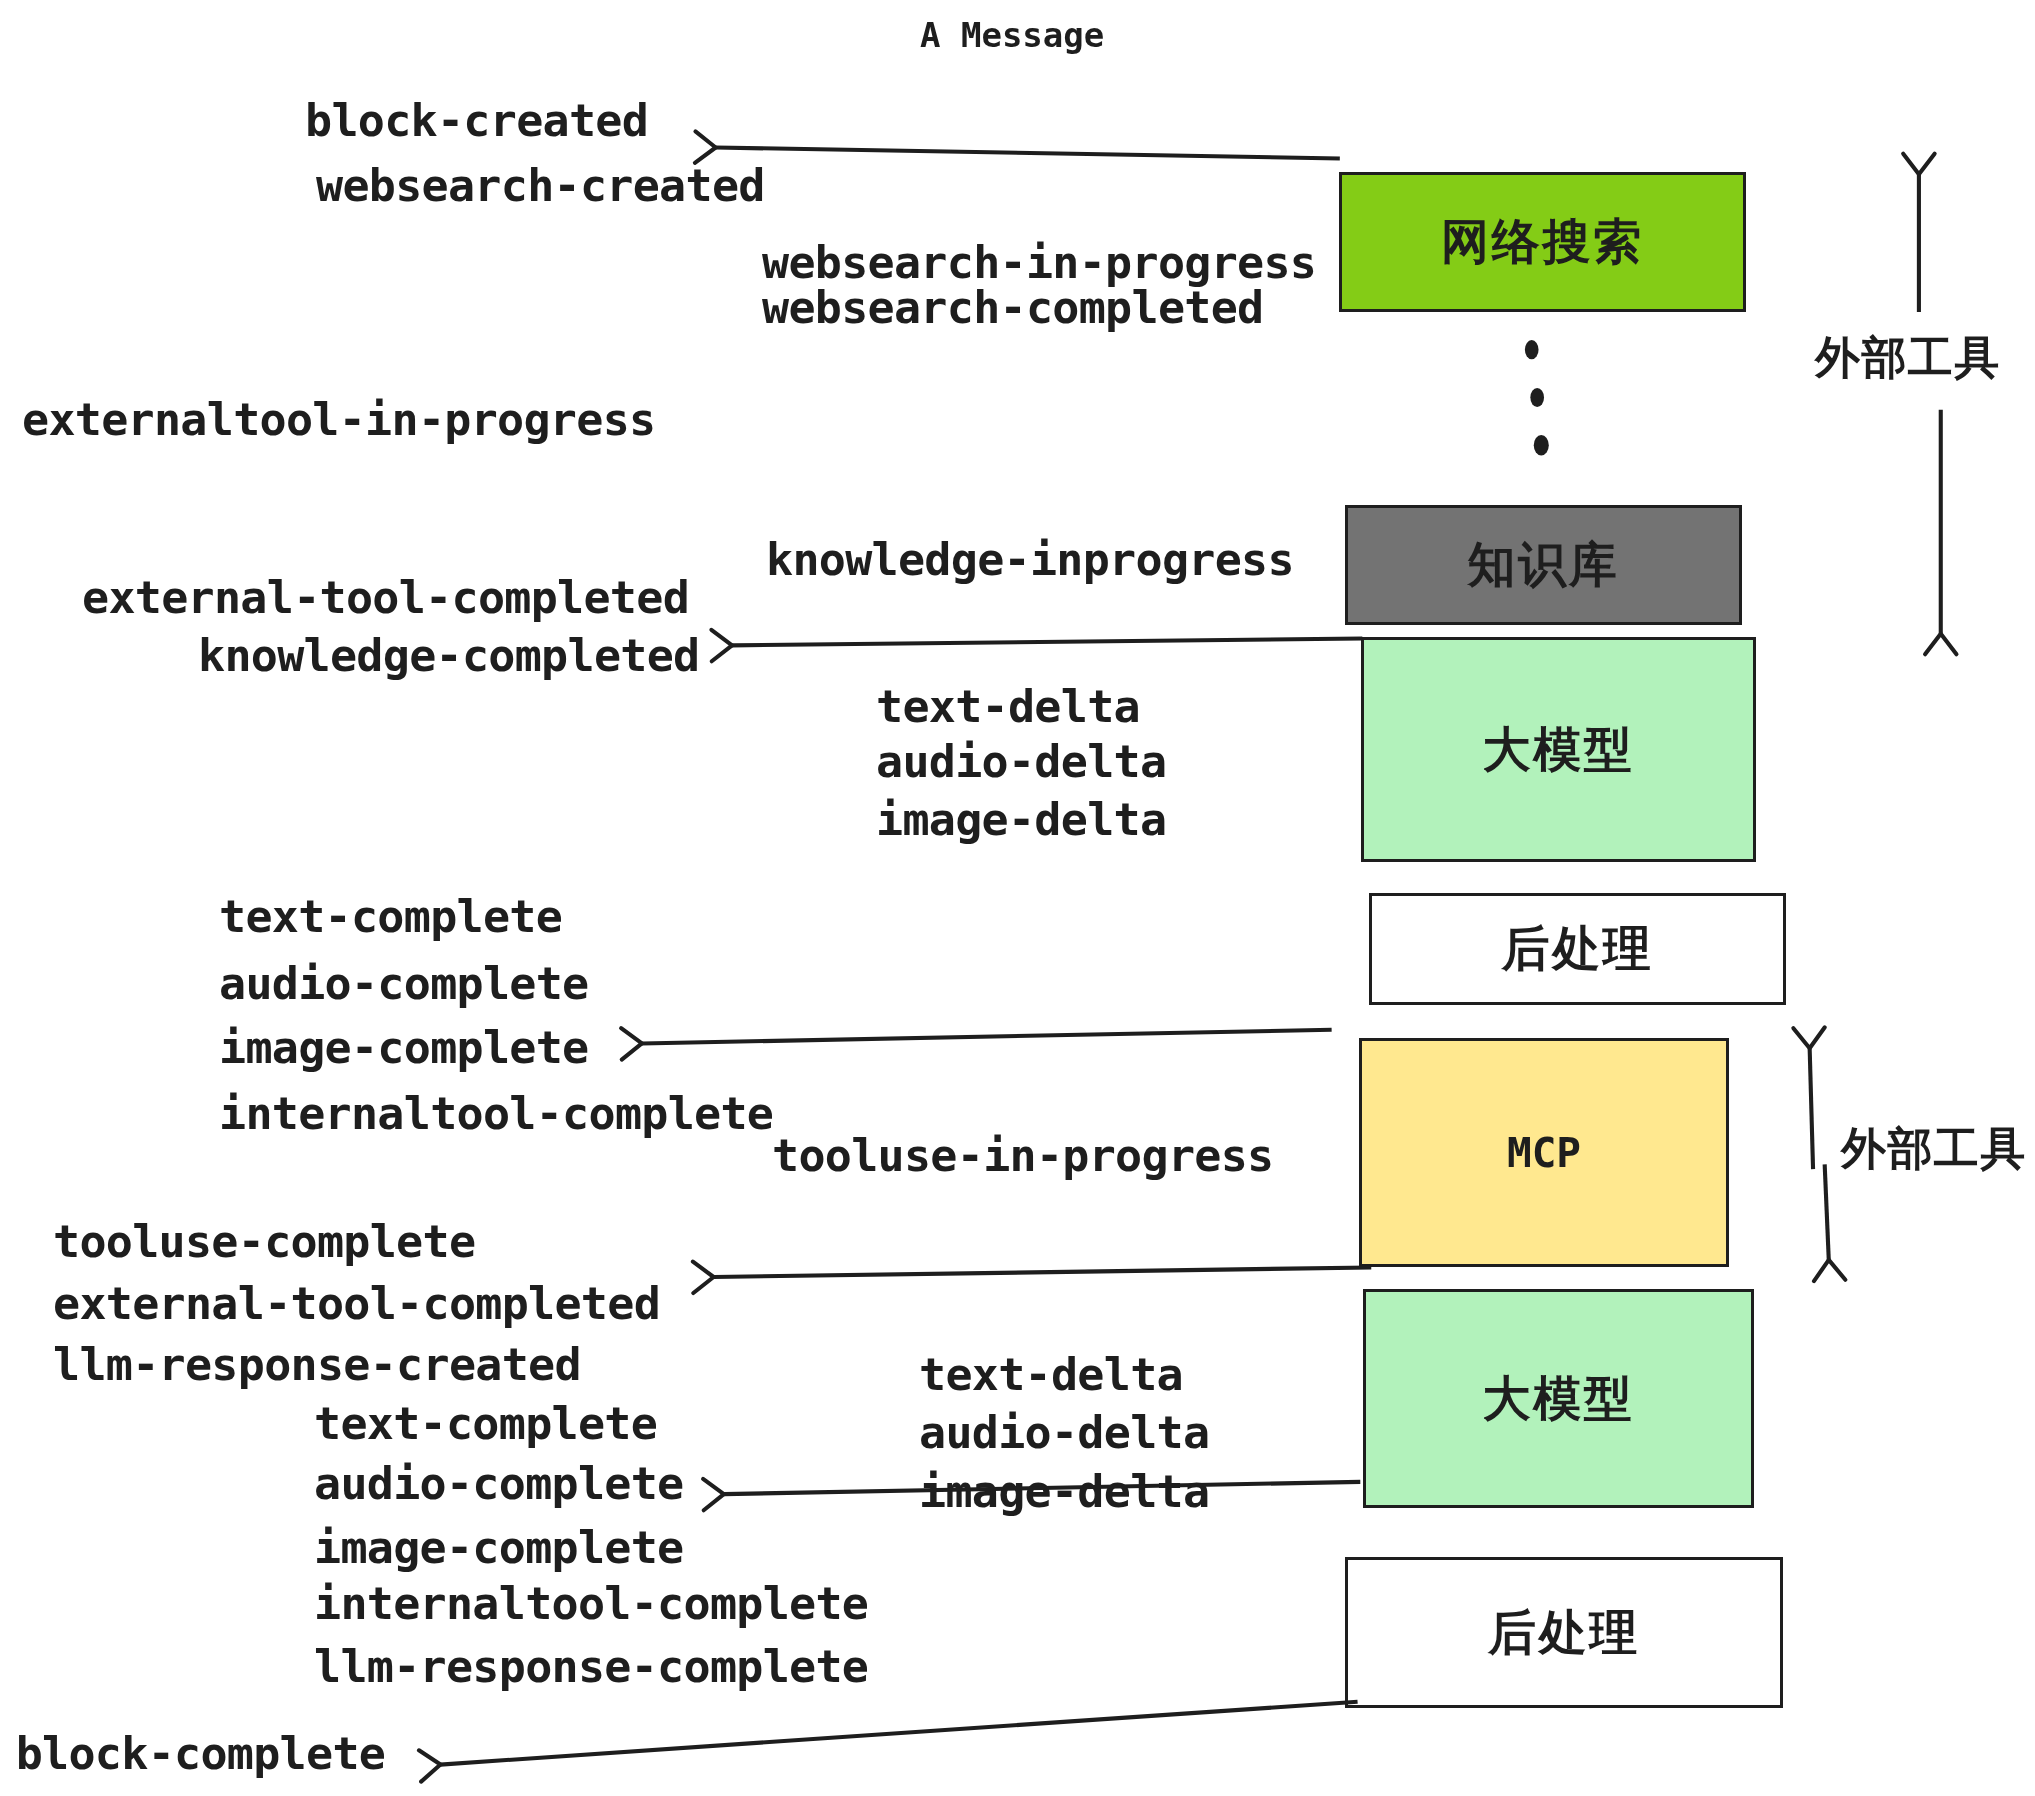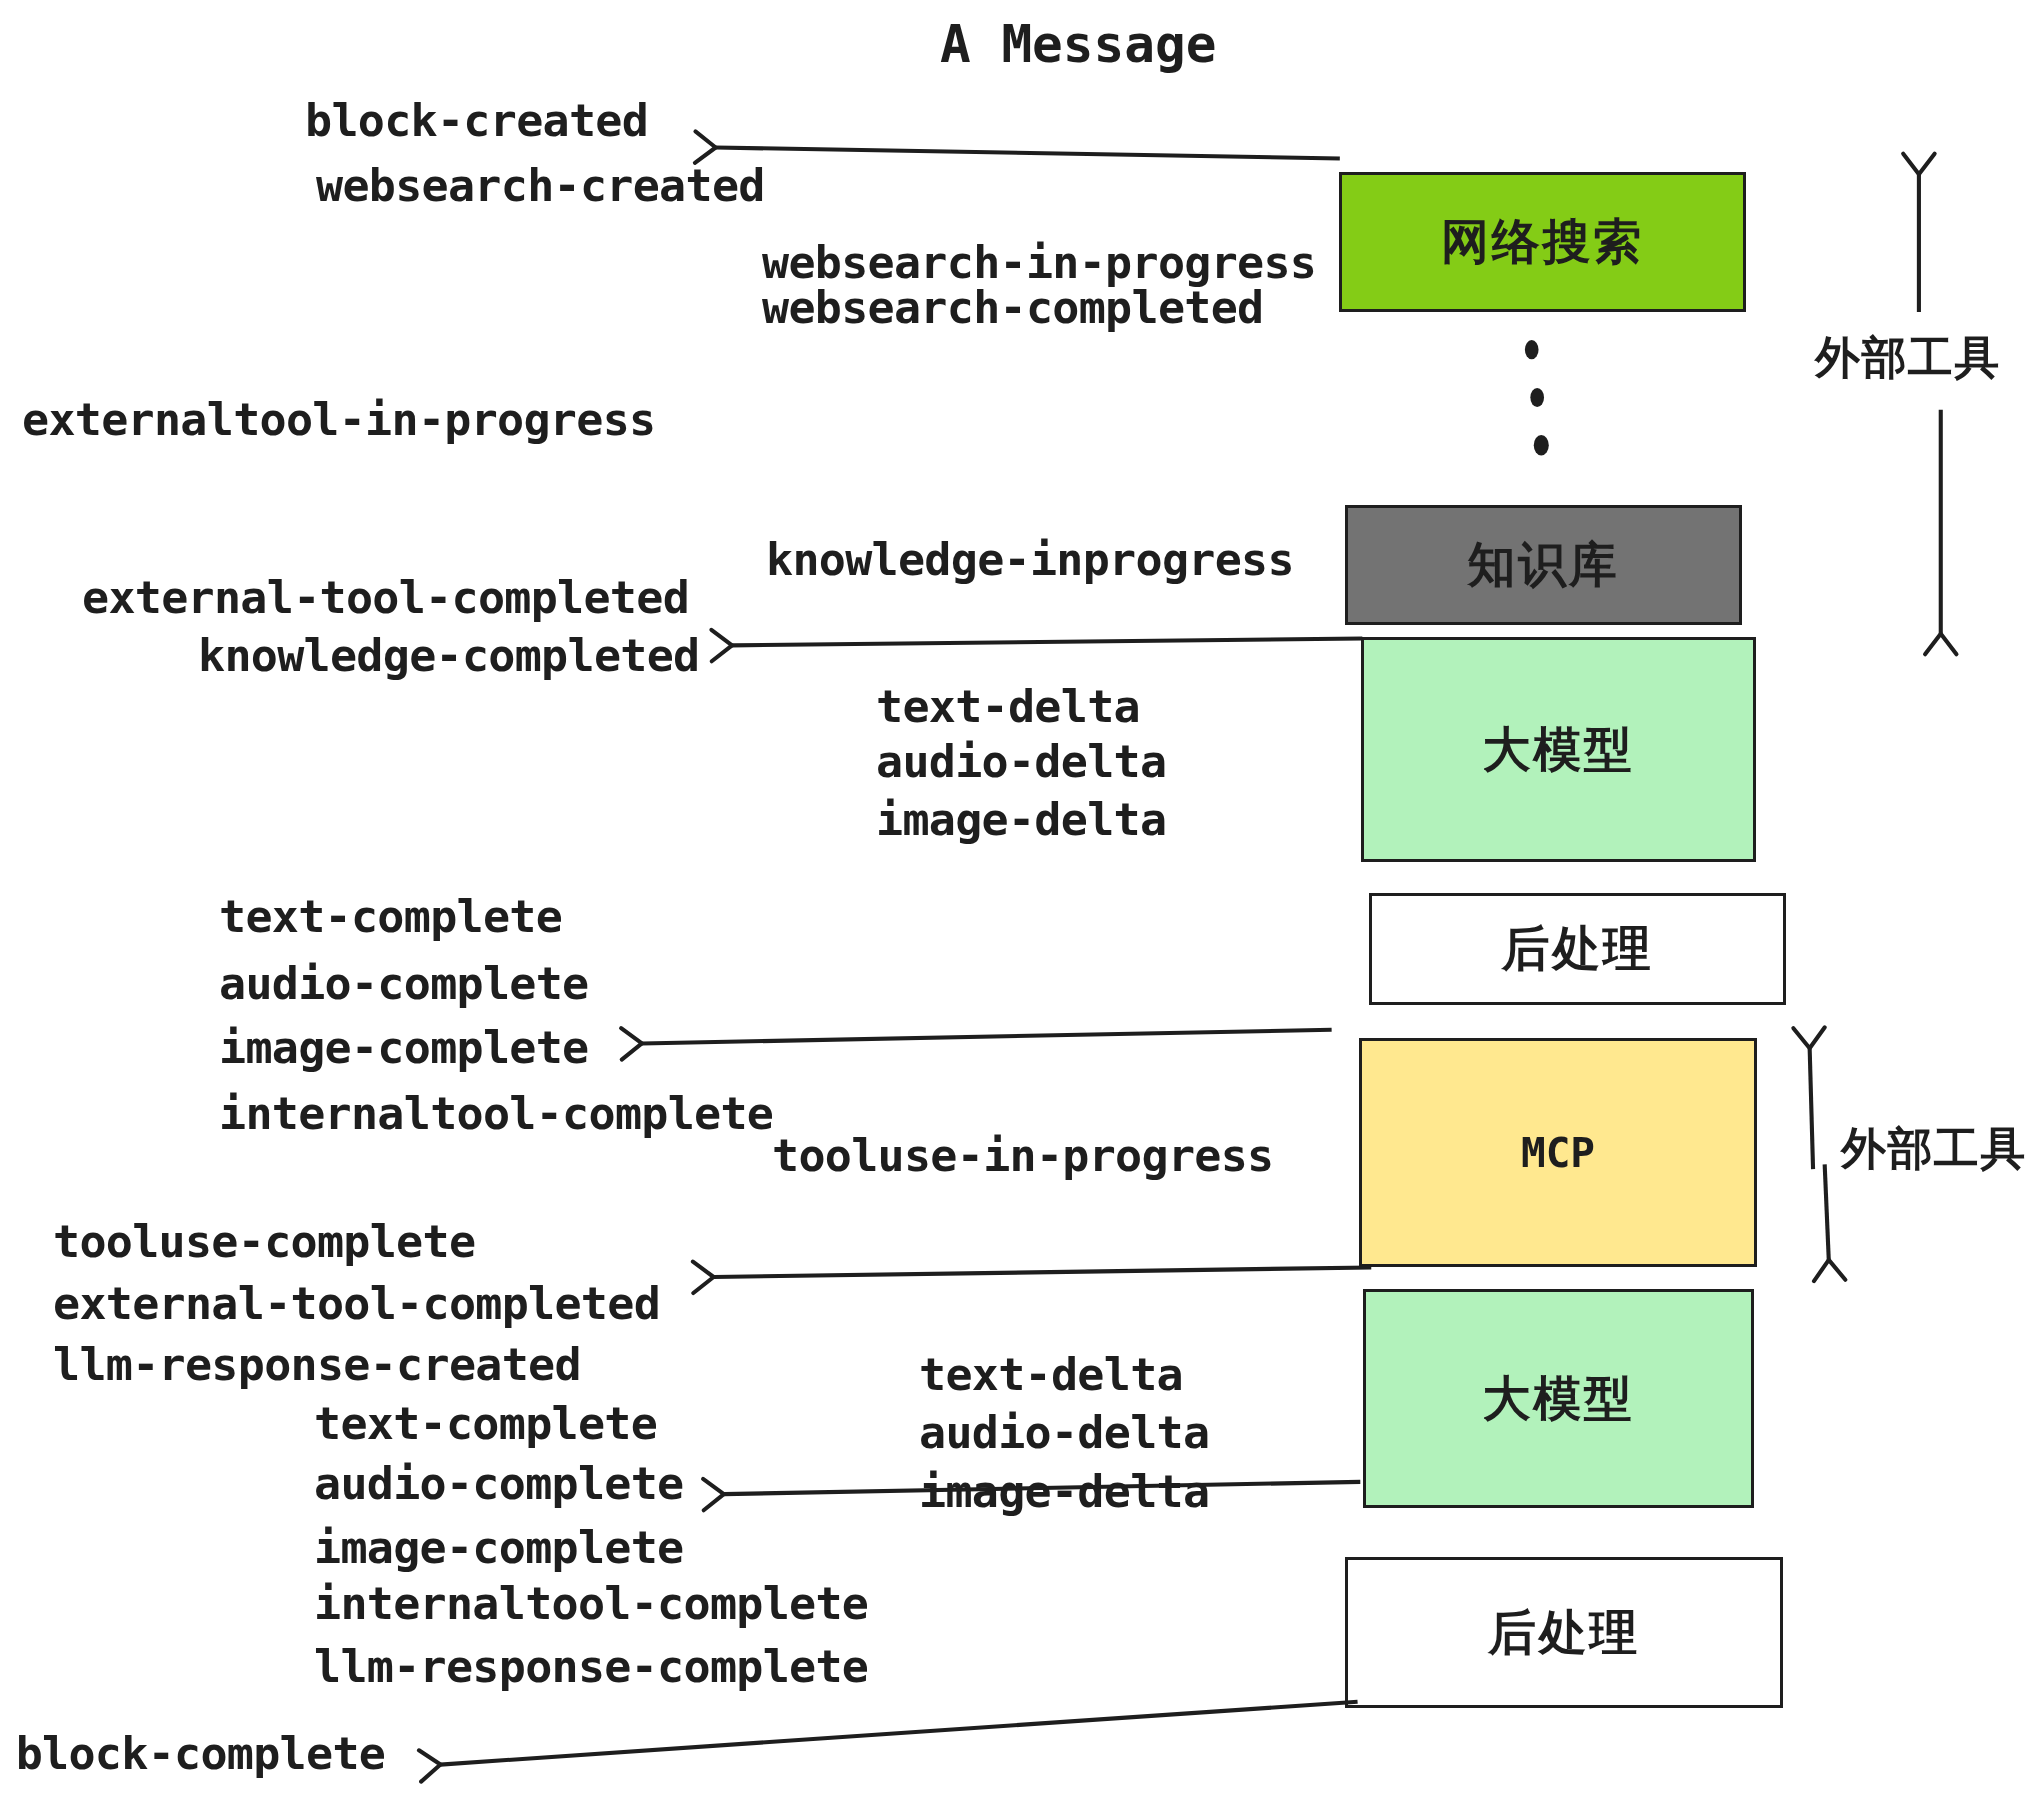--- a/index.html
+++ b/index.html
@@ -2,21 +2,21 @@
 <html style="font-size:11px"><head>
 <meta charset="utf-8">
 <style>
   html,body{margin:0;padding:0;background:#ffffff;}
   .canvas{
     position:relative;width:2035px;height:1796px;background:#ffffff;
     color:#1e1e1e;overflow:hidden;
     font-family:"DejaVu Sans Mono","Liberation Mono",monospace;
   }
   .title{
-    position:absolute;left:940px;top:15px;font-size:51px;font-weight:700;
+    position:absolute;left:920px;top:15px;font-size:34px;font-weight:700;
     white-space:nowrap;
   }
   .evt{
     position:absolute;font-size:45px;font-weight:700;line-height:1.1;
     white-space:nowrap;letter-spacing:-0.7px;
   }
   .box{
     position:absolute;border:3.4px solid #1e1e1e;box-sizing:border-box;
     display:flex;align-items:center;justify-content:center;
   }
@@ -82,21 +82,21 @@
   </div>
 
   <div class="box" style="left:1361px;top:637px;width:395px;height:225px;background:#b2f2bb;">
     <span class="cn">大模型</span>
   </div>
 
   <div class="box" style="left:1369px;top:893px;width:417px;height:112px;background:#ffffff;">
     <span class="cn">后处理</span>
   </div>
 
-  <div class="box" style="left:1359px;top:1038px;width:398px;height:229px;background:#ffe88f;">
+  <div class="box" style="left:1359px;top:1038px;width:370px;height:229px;background:#ffe88f;">
     <span class="mono-label">MCP</span>
   </div>
 
   <div class="box" style="left:1363px;top:1289px;width:391px;height:219px;background:#b2f2bb;">
     <span class="cn">大模型</span>
   </div>
 
   <div class="box" style="left:1345px;top:1557px;width:438px;height:151px;background:#ffffff;">
     <span class="cn">后处理</span>
   </div>

